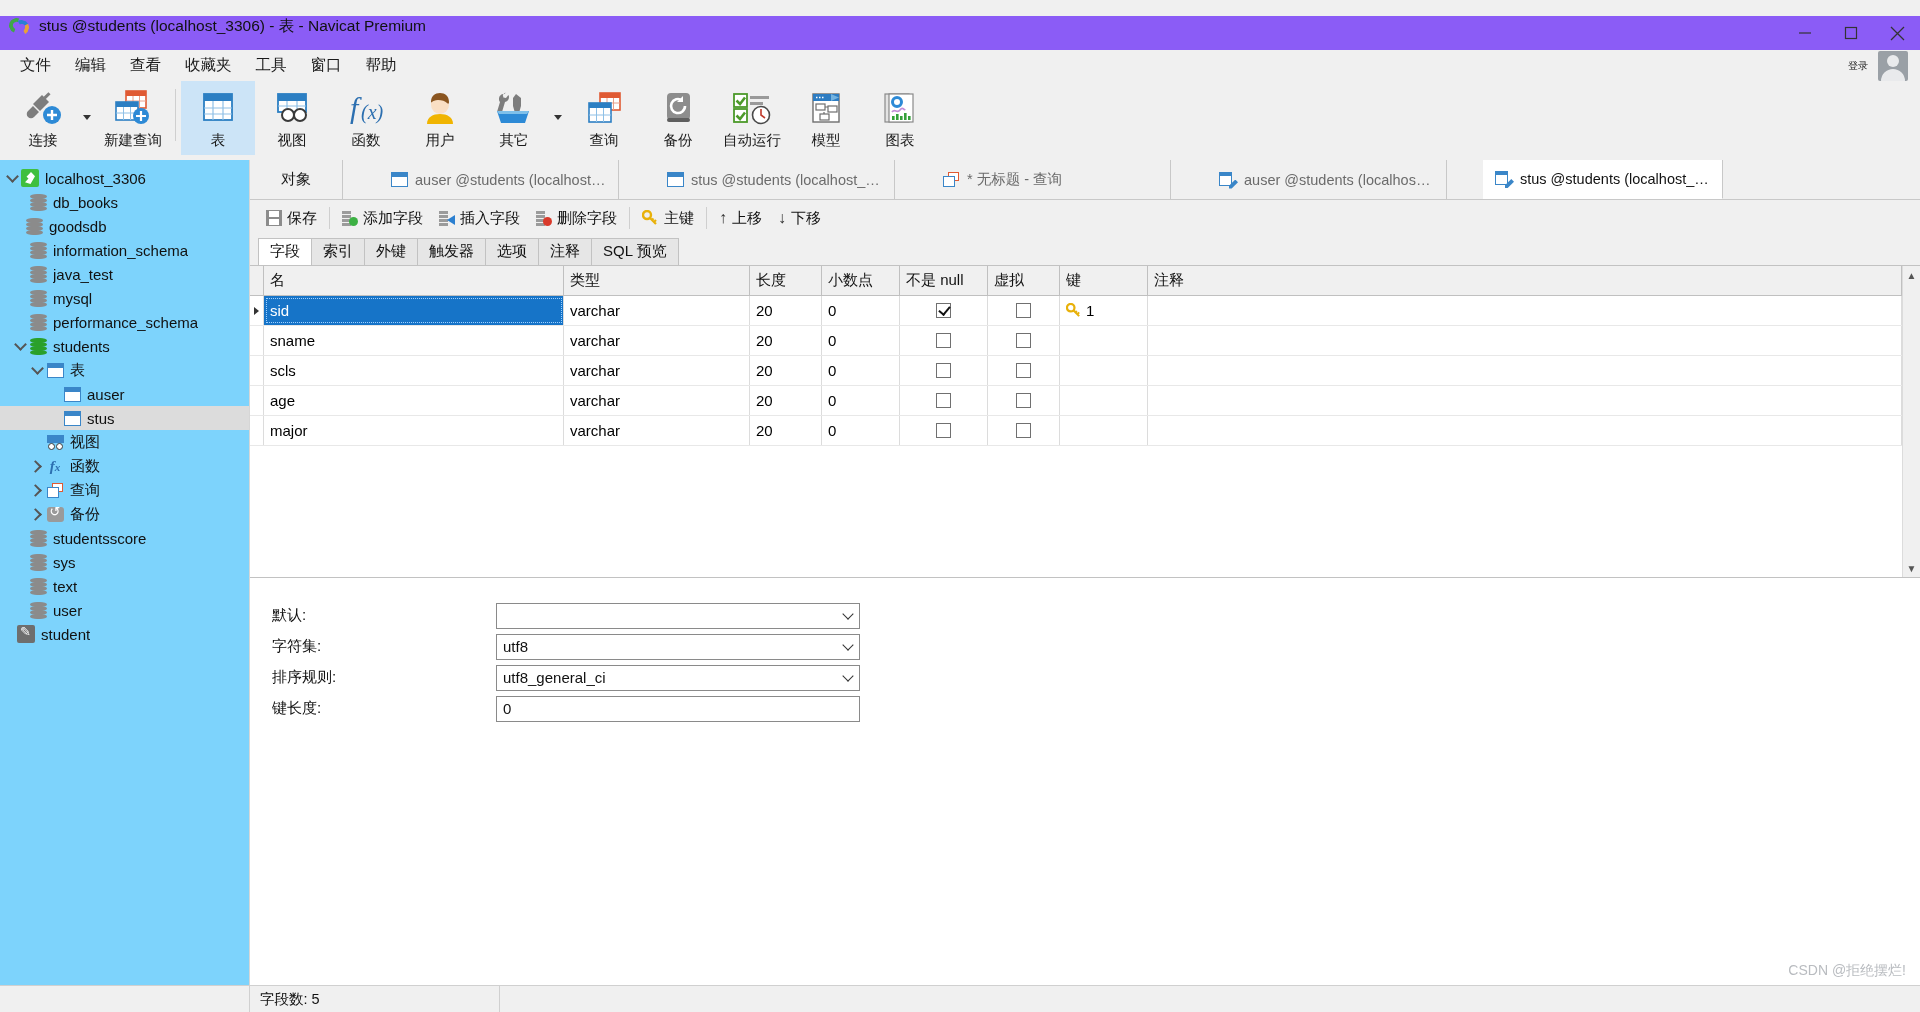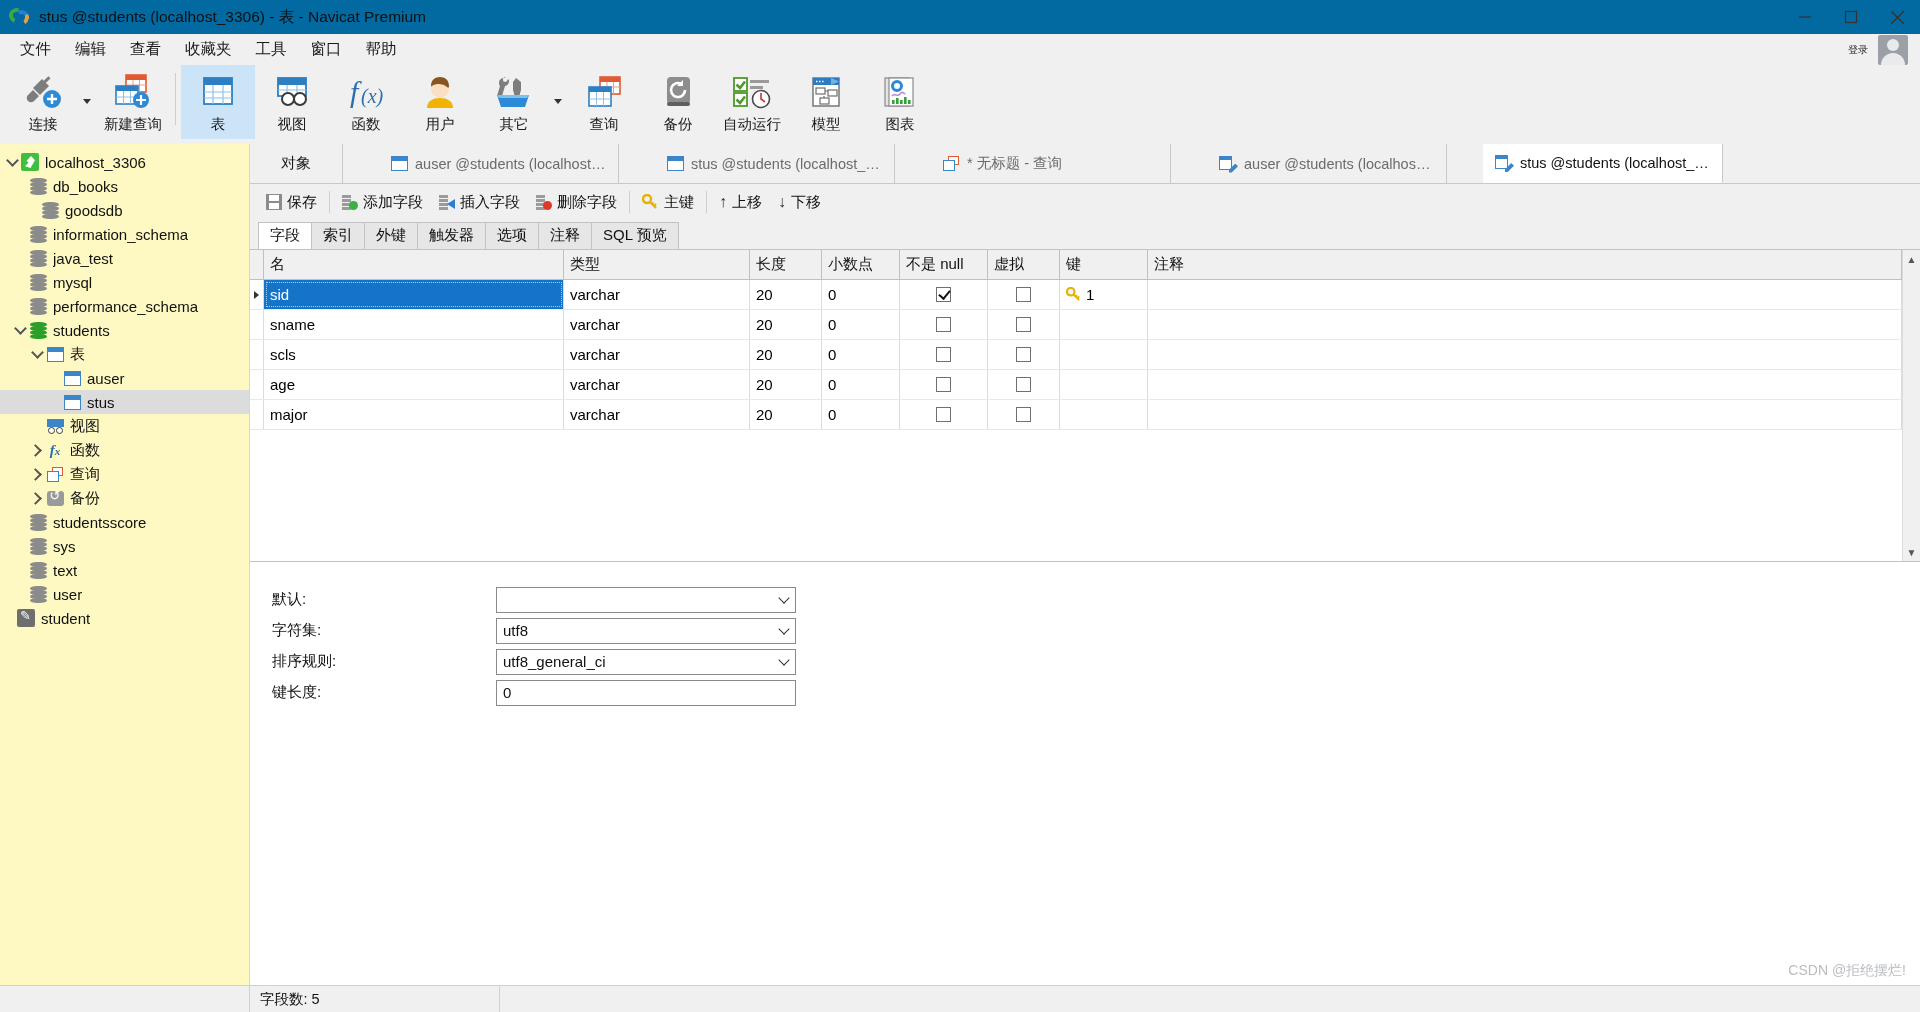--- a/index.html
+++ b/index.html
@@ -6,21 +6,21 @@
   html, body { margin:0; padding:0; }
   body {
     width:1920px; height:1012px;
     font-family:"Liberation Sans","DejaVu Sans",sans-serif;
     font-size:15px; color:#000; background:#ffffff;
     overflow:hidden; -webkit-font-smoothing:antialiased;
   }
   .app { width:1920px; height:1012px; display:flex; flex-direction:column; background:#f0f0f0; position:relative; }
 
   
-  .titlebar { height:34px; background:#0369a1; display:flex; align-items:center; flex:0 0 34px; }
+  .titlebar { height:34px; background:#8b5cf6; display:flex; flex:0 0 34px;margin-top:16px; }
   .tb-icon { width:22px; height:22px; margin-left:9px; margin-right:8px; position:relative; flex:0 0 22px; }
   .tb-icon .c1, .tb-icon .c2 {
     position:absolute; width:15px; height:15px; border-radius:50%;
     border:4px solid transparent;
   }
   .tb-icon .c1 { left:0; top:2px; border-color:#3fa648 transparent transparent #3fa648; transform:rotate(-25deg); }
   .tb-icon .c2 { left:5px; top:4px; border-color:#2a7fd4 #e8a13a transparent transparent; transform:rotate(15deg); }
   .tb-title { font-size:15.5px; color:#111; white-space:nowrap; }
   .tb-spacer { flex:1 1 auto; }
   .winbtns { display:flex; height:34px; }
@@ -46,21 +46,21 @@
   .tool-sep { width:1px; height:52px; background:#cfcfcf; margin:8px 5px 0 5px; flex:0 0 1px; }
   .caret { position:absolute; right:-2px; top:34px; width:0; height:0;
            border-left:4px solid transparent; border-right:4px solid transparent; border-top:5px solid #333; }
   .caret-wrap { position:relative; width:16px; height:74px; }
   .caret-wrap .caret { right:5px; top:34px; }
 
   
   .body { flex:1 1 auto; display:flex; min-height:0; background:#fff; }
 
   
-  .sidebar { width:250px; flex:0 0 250px; background:#fef9c3; border-right:1px solid #d6d6d6; padding-top:6px; overflow:hidden; }
+  .sidebar { width:250px; flex:0 0 250px; background:#7dd3fc; border-right:1px solid #d6d6d6; padding-top:6px; overflow:hidden; }
   .node { height:24px; display:flex; align-items:center; white-space:nowrap; font-size:15px; color:#111; }
   .node.sel { background:#dcdcdc; }
   .node .exp { width:16px; flex:0 0 16px; display:flex; align-items:center; justify-content:center; }
   .node .ico { width:20px; flex:0 0 20px; display:flex; align-items:center; justify-content:center; margin-right:5px; }
   .node .txt { overflow:hidden; text-overflow:ellipsis; }
   .chev { width:9px; height:9px; border-right:2px solid #555; border-bottom:2px solid #555; }
   .chev.down { transform:rotate(45deg); margin-top:-3px; }
   .chev.right { transform:rotate(-45deg); margin-left:-3px; }
   .db { width:17px; height:17px; position:relative; }
   .db .lyr { position:absolute; left:0; width:17px; height:5px; border-radius:50%/60%; background:#8b8b8b; }
@@ -146,21 +146,21 @@
                   border-right:2px solid #111; border-bottom:2px solid #111; transform:rotate(40deg); }
   .rowarrow { width:0; height:0; border-top:4px solid transparent; border-bottom:4px solid transparent; border-left:5px solid #333; }
   .gscroll { width:18px; flex:0 0 18px; background:#f0f0f0; border-left:1px solid #dcdcdc;
              display:flex; flex-direction:column; justify-content:space-between; }
   .sbarrow { height:18px; display:flex; align-items:center; justify-content:center; color:#555; font-size:10px; }
 
   
   .props { flex:1 1 auto; background:#fff; border-top:1px solid #c2c2c2; padding:22px 0 0 18px; min-height:0; }
   .prow { display:flex; align-items:center; height:31px; }
   .plab { width:228px; flex:0 0 228px; font-size:15px; color:#111; padding-left:4px; }
-  .pfield { width:300px; height:26px; border:1px solid #8a8a8a; background:#fff; display:flex; align-items:center;
+  .pfield { width:364px; height:26px; border:1px solid #8a8a8a; background:#fff; display:flex; align-items:center;
             padding:0 6px; font-size:15px; color:#111; }
   .pfield.combo { padding-right:0; }
   .pcombo-arrow { margin-left:auto; width:22px; height:24px; display:flex; align-items:center; justify-content:center; }
   .chev-d { width:8px; height:8px; border-right:1.6px solid #333; border-bottom:1.6px solid #333; transform:rotate(45deg); margin-top:-4px; }
   .pcheckrow { display:flex; align-items:center; height:30px; padding-left:4px; margin-top:3px; }
   .pcheckrow .cbx { margin-right:6px; }
   .pcheckrow span { font-size:15px; }
 
   
   .statusbar { height:27px; flex:0 0 27px; background:#f0f0f0; border-top:1px solid #d0d0d0; display:flex; align-items:center; }
@@ -410,21 +410,21 @@
         <span class="ico">
             <span class="db">
               <i class="lyr" style="top:0"></i>
               <i class="lyr" style="top:4px"></i>
               <i class="lyr" style="top:8px"></i>
               <i class="lyr" style="top:12px"></i>
             </span>
           </span>
         <span class="txt">db_books</span>
       </div>
-      <div class="node" style="padding-left:40px">
+      <div class="node" style="padding-left:24px">
         <span class="ico">
             <span class="db">
               <i class="lyr" style="top:0"></i>
               <i class="lyr" style="top:4px"></i>
               <i class="lyr" style="top:8px"></i>
               <i class="lyr" style="top:12px"></i>
             </span>
           </span>
         <span class="txt">goodsdb</span>
       </div>

